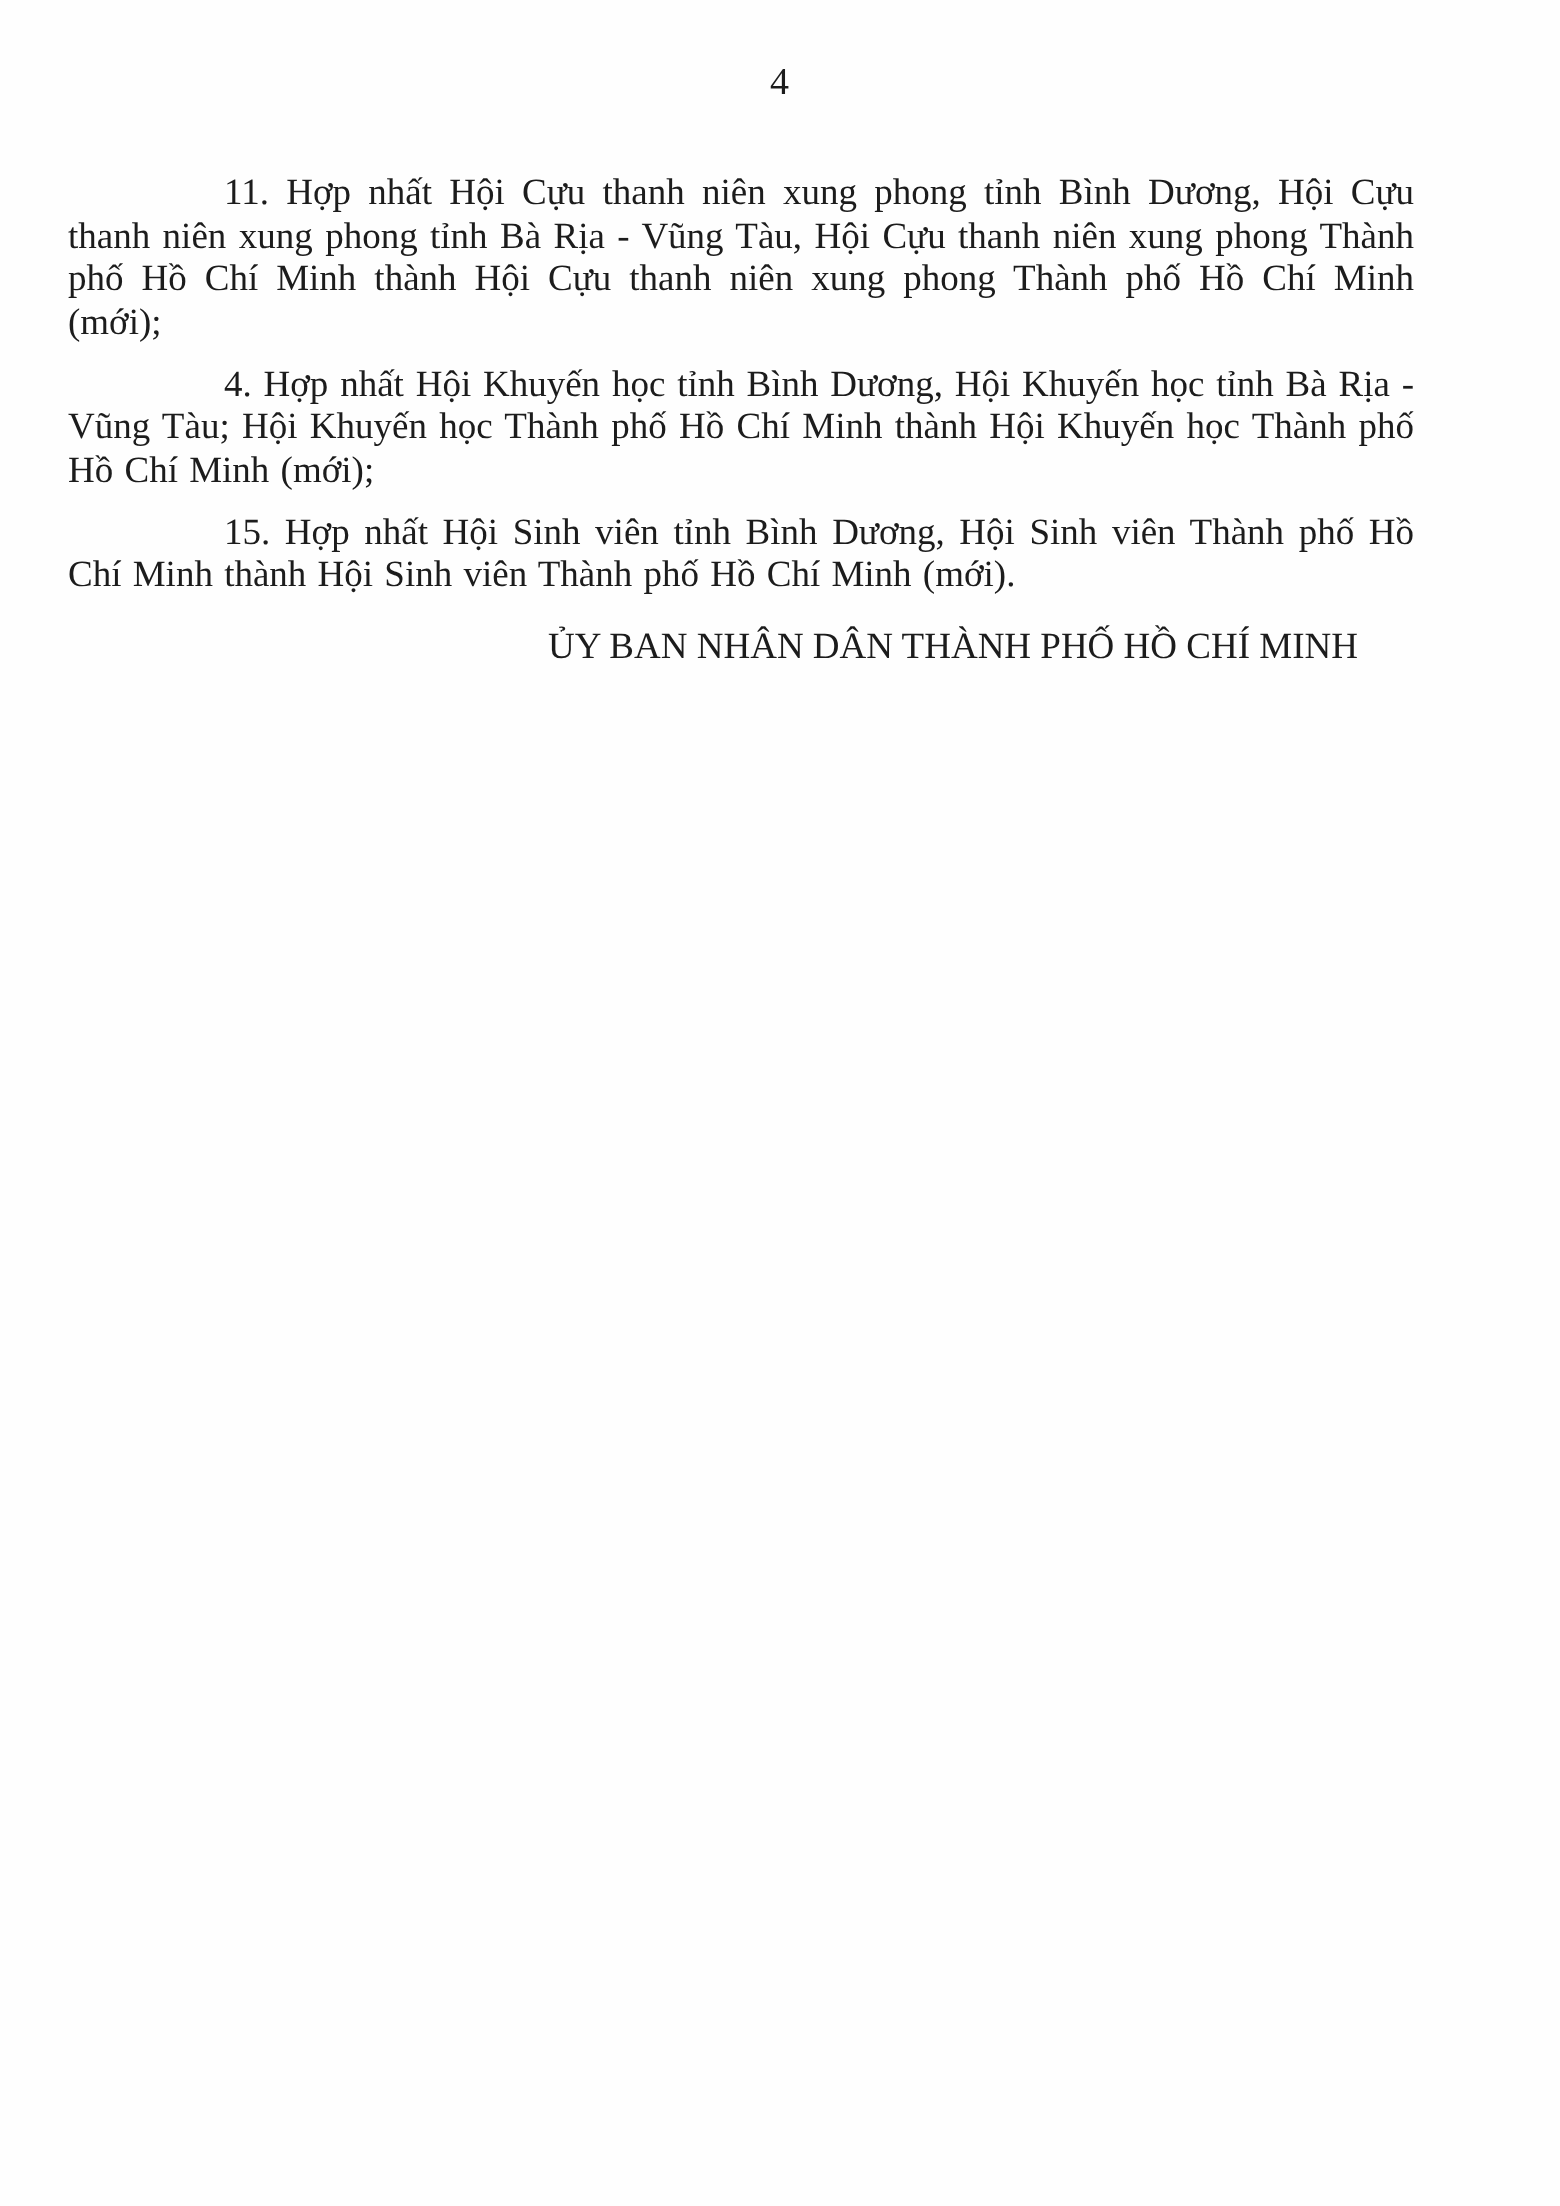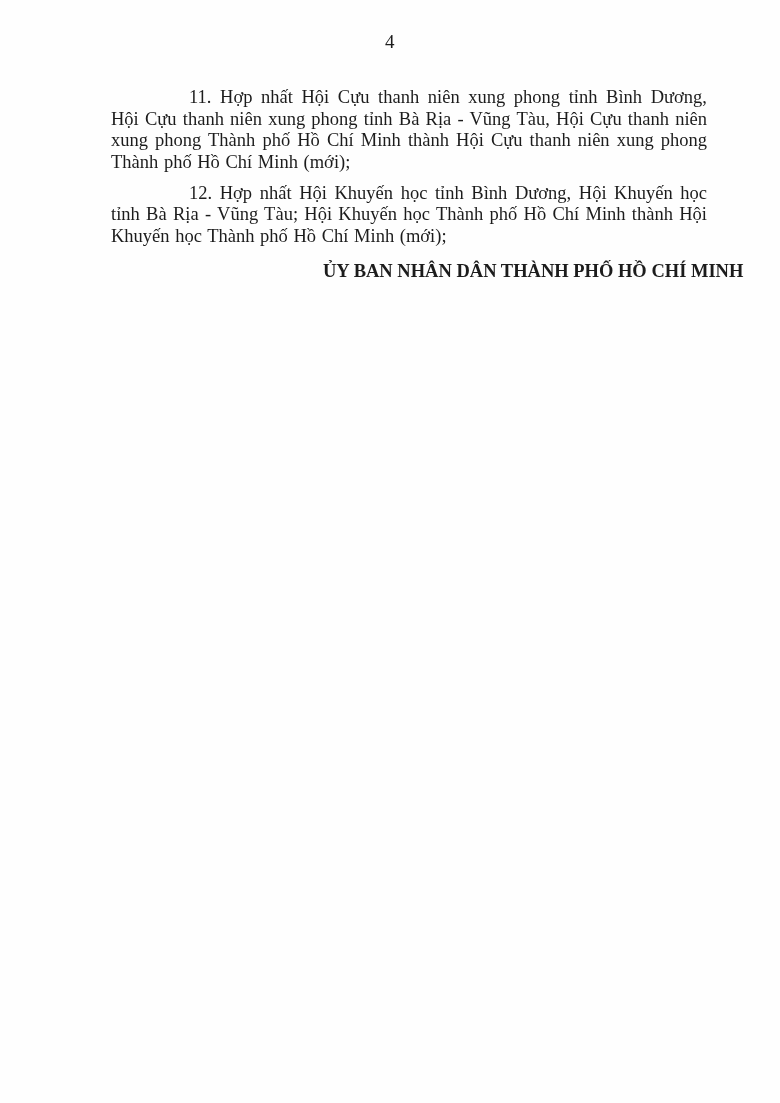--- a/index.html
+++ b/index.html
@@ -19,50 +19,51 @@
     box-sizing: border-box;
     padding-top: 31px;
   }
   .page-number {
     text-align: center;
     font-size: 19px;
     line-height: 22px;
     letter-spacing: 0.5px;
   }
   .doc-body {
-    margin: 34px 73px 0 111px;
+    margin: 34px 73px 0 34px;
   }
   .para {
     font-size: 18.5px;
     line-height: 21.5px;
     text-align: justify;
     text-indent: 78px;
     margin: 0 0 9.5px 0;
     word-spacing: 1px;
   }
   .signature-block {
     margin-top: 13px;
     padding-left: 212px;
     text-align: center;
   }
   .signature-issuer {
     font-size: 18.5px;
     line-height: 22px;
-    font-weight: bold;
+    font-weight: normal;
     white-space: nowrap;
     text-align: center;
   }
 </style>
 </head>
 <body>
 
 <div class="page">
   <div class="page-number">4</div>
 
   <div class="doc-body">
     <p class="para">11. Hợp nhất Hội Cựu thanh niên xung phong tỉnh Bình Dương, Hội Cựu thanh niên xung phong tỉnh Bà Rịa - Vũng Tàu, Hội Cựu thanh niên xung phong Thành phố Hồ Chí Minh thành Hội Cựu thanh niên xung phong Thành phố Hồ Chí Minh (mới);</p>
-    <p class="para">12. Hợp nhất Hội Khuyến học tỉnh Bình Dương, Hội Khuyến học tỉnh Bà Rịa - Vũng Tàu; Hội Khuyến học Thành phố Hồ Chí Minh thành Hội Khuyến học Thành phố Hồ Chí Minh (mới);</p>
+    <p class="para">4. Hợp nhất Hội Khuyến học tỉnh Bình Dương, Hội Khuyến học tỉnh Bà Rịa - Vũng Tàu; Hội Khuyến học Thành phố Hồ Chí Minh thành Hội Khuyến học Thành phố Hồ Chí Minh (mới);</p>
+    <p class="para">15. Hợp nhất Hội Sinh viên tỉnh Bình Dương, Hội Sinh viên Thành phố Hồ Chí Minh thành Hội Sinh viên Thành phố Hồ Chí Minh (mới).</p>
 
     <div class="signature-block">
       <span class="signature-issuer">ỦY BAN NHÂN DÂN THÀNH PHỐ HỒ CHÍ MINH</span>
     </div>
   </div>
 </div>
 
 </body></html>

